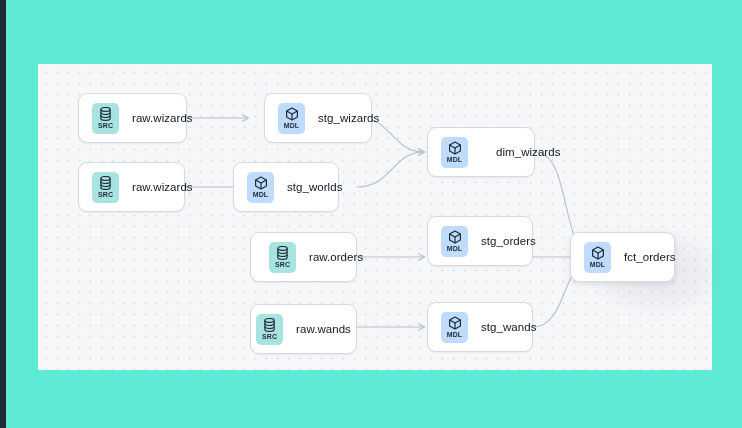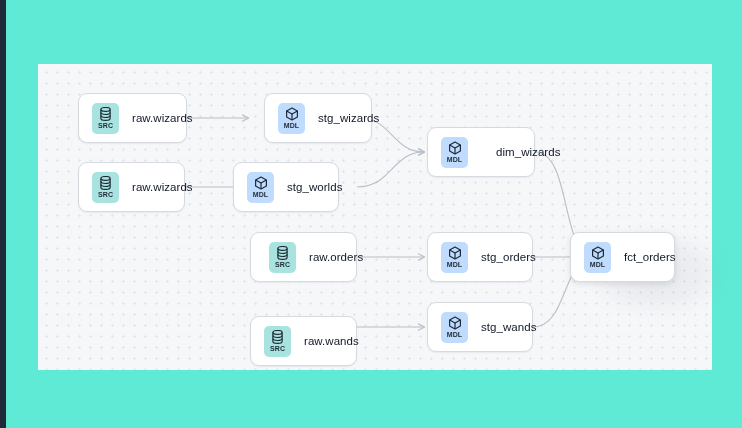--- a/index.html
+++ b/index.html
@@ -175,21 +175,21 @@
           <svg width="13" height="14" viewBox="0 0 13 14">
             <ellipse cx="6.5" cy="2.4" rx="4.6" ry="1.9" fill="none" stroke="#1f2a37" stroke-width="1.2"></ellipse>
             <path d="M1.9 2.4 V11.4 C1.9 12.45 3.96 13.3 6.5 13.3 C9.04 13.3 11.1 12.45 11.1 11.4 V2.4" fill="none" stroke="#1f2a37" stroke-width="1.2"></path>
             <path d="M1.9 5.6 C1.9 6.65 3.96 7.5 6.5 7.5 C9.04 7.5 11.1 6.65 11.1 5.6" fill="none" stroke="#1f2a37" stroke-width="1.1"></path>
             <path d="M1.9 8.6 C1.9 9.65 3.96 10.5 6.5 10.5 C9.04 10.5 11.1 9.65 11.1 8.6" fill="none" stroke="#1f2a37" stroke-width="1.1"></path>
           </svg>
           <span class="badge-text">SRC</span>
         </div>
         <span class="node-label">raw.orders</span>
       </div>
-      <div class="node" style="left: 250px; top: 316px; width: 107px; height: 50px;">
+      <div class="node" style="left: 250px; top: 304px; width: 107px; height: 50px; justify-content: center;">
         <div class="badge src">
           <svg width="13" height="14" viewBox="0 0 13 14">
             <ellipse cx="6.5" cy="2.4" rx="4.6" ry="1.9" fill="none" stroke="#1f2a37" stroke-width="1.2"></ellipse>
             <path d="M1.9 2.4 V11.4 C1.9 12.45 3.96 13.3 6.5 13.3 C9.04 13.3 11.1 12.45 11.1 11.4 V2.4" fill="none" stroke="#1f2a37" stroke-width="1.2"></path>
             <path d="M1.9 5.6 C1.9 6.65 3.96 7.5 6.5 7.5 C9.04 7.5 11.1 6.65 11.1 5.6" fill="none" stroke="#1f2a37" stroke-width="1.1"></path>
             <path d="M1.9 8.6 C1.9 9.65 3.96 10.5 6.5 10.5 C9.04 10.5 11.1 9.65 11.1 8.6" fill="none" stroke="#1f2a37" stroke-width="1.1"></path>
           </svg>
           <span class="badge-text">SRC</span>
         </div>
         <span class="node-label">raw.wands</span>
@@ -209,21 +209,21 @@
         <div class="badge mdl">
           <svg width="14" height="14" viewBox="0 0 14 14">
             <path d="M7 1.1 L12.4 4.1 V9.9 L7 12.9 L1.6 9.9 V4.1 Z" fill="none" stroke="#1f2a37" stroke-width="1.2" stroke-linejoin="round"></path>
             <path d="M1.6 4.1 L7 7.1 L12.4 4.1" fill="none" stroke="#1f2a37" stroke-width="1.2" stroke-linejoin="round"></path>
             <path d="M7 7.1 V12.9" fill="none" stroke="#1f2a37" stroke-width="1.2"></path>
           </svg>
           <span class="badge-text">MDL</span>
         </div>
         <span class="node-label">stg_worlds</span>
       </div>
-      <div class="node" style="left: 427px; top: 232px; width: 106px; height: 50px;">
+      <div class="node" style="left: 427px; top: 216px; width: 106px; height: 50px;">
         <div class="badge mdl">
           <svg width="14" height="14" viewBox="0 0 14 14">
             <path d="M7 1.1 L12.4 4.1 V9.9 L7 12.9 L1.6 9.9 V4.1 Z" fill="none" stroke="#1f2a37" stroke-width="1.2" stroke-linejoin="round"></path>
             <path d="M1.6 4.1 L7 7.1 L12.4 4.1" fill="none" stroke="#1f2a37" stroke-width="1.2" stroke-linejoin="round"></path>
             <path d="M7 7.1 V12.9" fill="none" stroke="#1f2a37" stroke-width="1.2"></path>
           </svg>
           <span class="badge-text">MDL</span>
         </div>
         <span class="node-label">stg_orders</span>
       </div>

